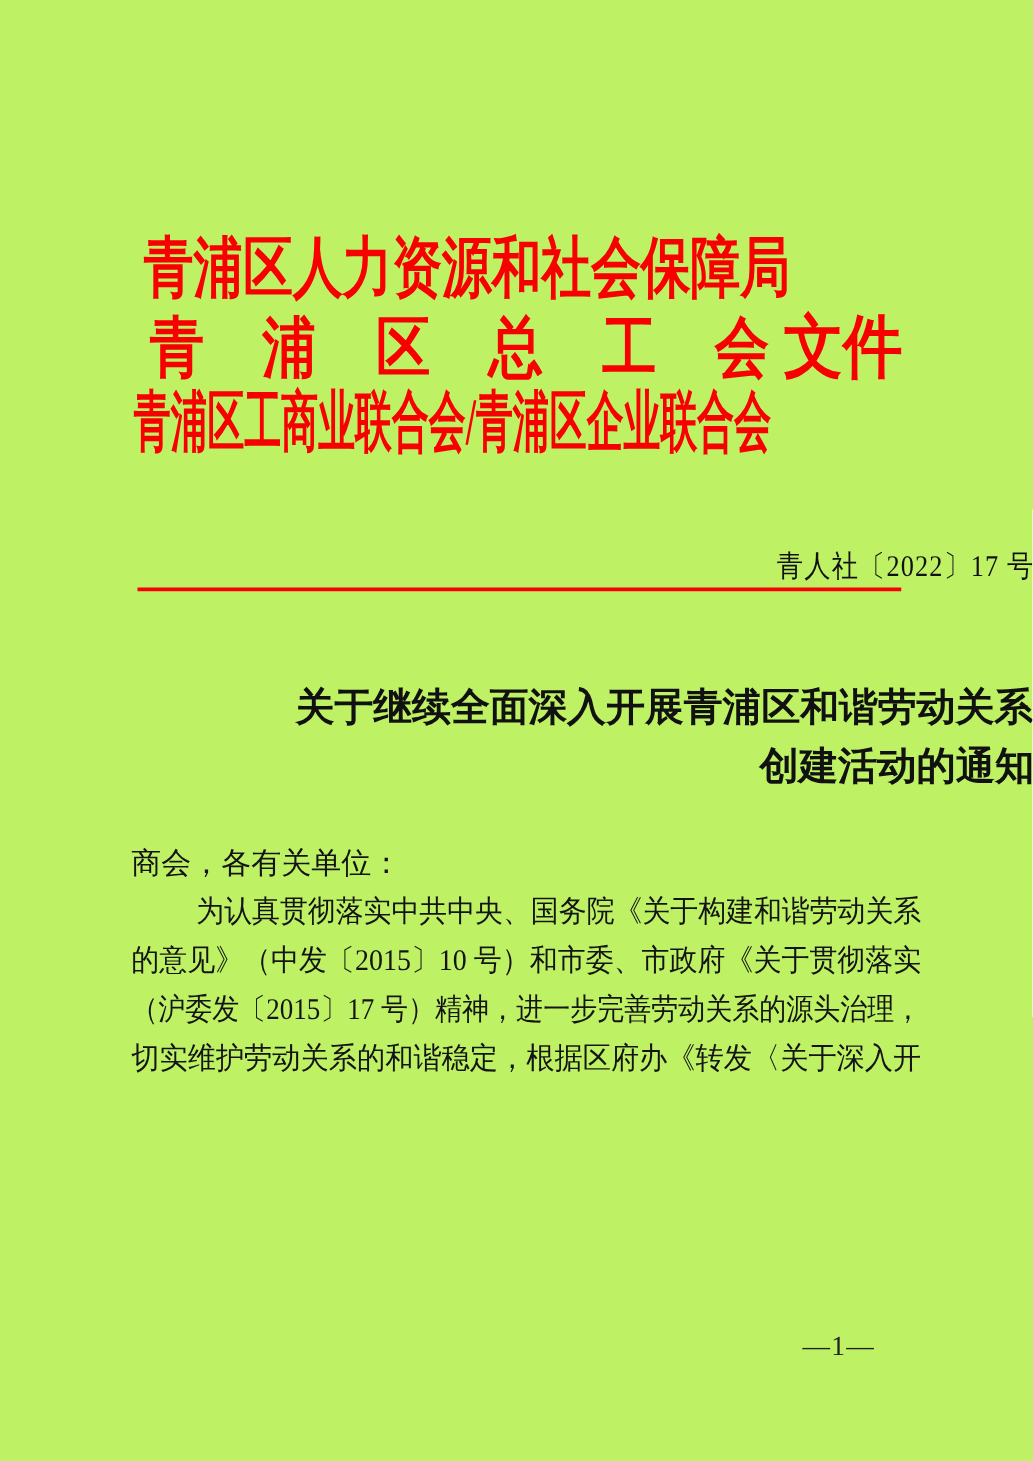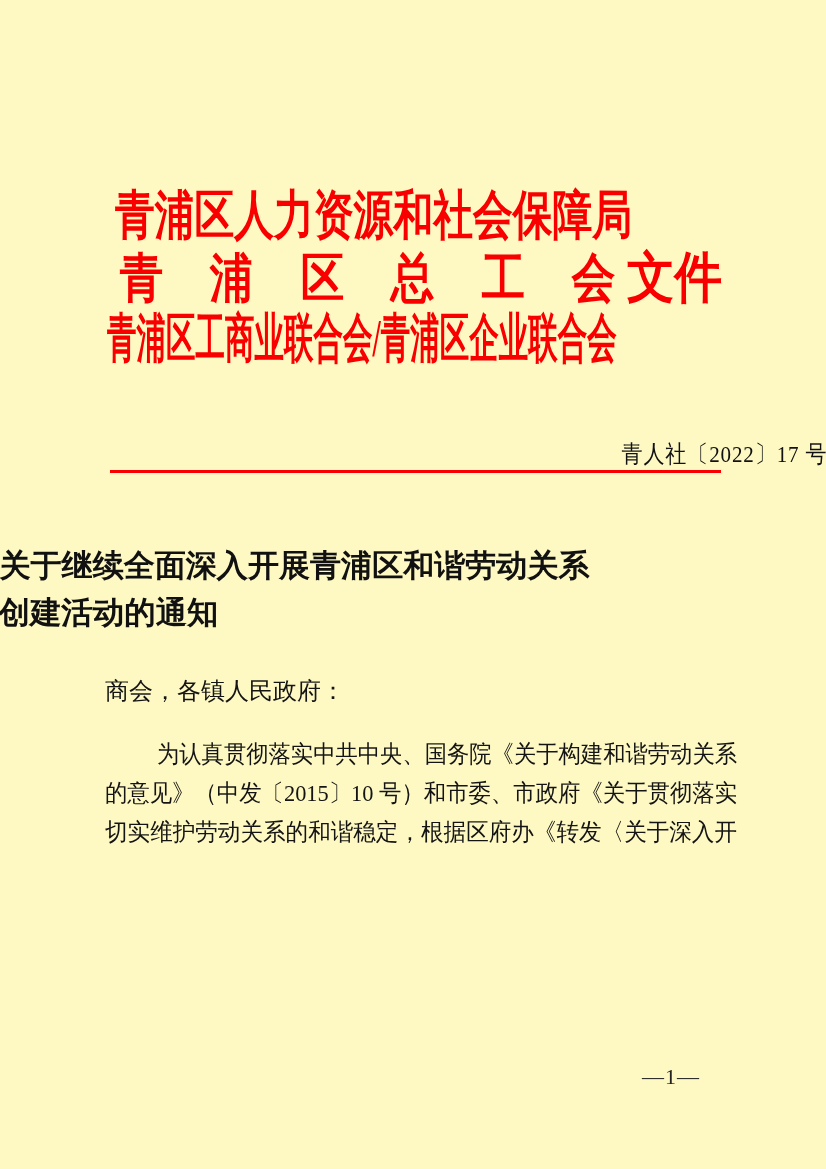--- a/index.html
+++ b/index.html
@@ -58,48 +58,48 @@
   }
   
   .red-rule {
     position: absolute; left: 110px; top: 470px;
     width: 611px; height: 3px;
     background: var(--accent-red, #f80000);
   }
   
   .title {
     position: absolute; left: 0; top: 542px; width: 100%;
-    margin: 0; text-align: left;
+    margin: 0; text-align: right;
     font-size: 31px; font-weight: bold; line-height: 47px;
     color: #111111;
   }
   .title-line { display: block; }
   .title-line .fit { display: inline-block; white-space: nowrap; }
   
   .bodytext {
     position: absolute; left: 105px; top: 672px; width: 640px;
     font-size: 24px; color: #141414;
   }
   .body-line {
     height: 39px; line-height: 39px;
     white-space: nowrap;
   }
   .body-line .fit { display: inline-block; white-space: nowrap; }
-  .body-line.indent { padding-left: 52px; margin-top: 24px; }
+  .body-line.indent { padding-left: 52px; }
   
   .page-no {
     position: absolute; top: 1064px; right: 126px;
     font-size: 22px; line-height: 1.2; color: #222222;
     letter-spacing: 1px;
   }
 </style>
 </head>
 <body>
 
-<div class="page" style="background: #fef9c3;">
+<div class="page" style="background: #bef264;">
 
   <header class="red-head">
     <div class="hline1-wrap">
       <span class="fit" style="transform-origin: left top; transform: scaleX(0.750363);">青浦区人力资源和社会保障局</span>
     </div>
     <div class="hline2">
       <span class="spread" id="line2-spread">
           <span class="spread-char">青</span>
           <span class="spread-char">浦</span>
           <span class="spread-char">区</span>
@@ -119,21 +119,22 @@
   </div>
 
   <div class="red-rule"></div>
 
   <h1 class="title">
     <span class="title-line"><span class="fit" style="transform-origin: center top; transform: scaleX(1.0017);">关于继续全面深入开展青浦区和谐劳动关系</span></span>
     <span class="title-line"><span class="fit" style="transform-origin: center top; transform: scaleX(1.01382);">创建活动的通知</span></span>
   </h1>
 
   <main class="bodytext" id="body-lines">
-      <div class="body-line"><span class="fit">商会，各镇人民政府：</span></div>
+      <div class="body-line"><span class="fit">商会，各有关单位：</span></div>
       <div class="body-line indent"><span class="fit" style="transform-origin: left top; transform: scaleX(0.929487);">为认真贯彻落实中共中央、国务院《关于构建和谐劳动关系</span></div>
       <div class="body-line"><span class="fit" style="transform-origin: left top; transform: scaleX(0.932153);">的意见》（中发〔2015〕10 号）和市委、市政府《关于贯彻落实</span></div>
+      <div class="body-line"><span class="fit" style="transform-origin: left top; transform: scaleX(0.900285);">（沪委发〔2015〕17 号）精神，进一步完善劳动关系的源头治理，</span></div>
       <div class="body-line"><span class="fit" style="transform-origin: left top; transform: scaleX(0.940476);">切实维护劳动关系的和谐稳定，根据区府办《转发〈关于深入开</span></div>
     </main>
 
   <div class="page-no">—1—</div>
 
 </div>
 
 </body></html>

